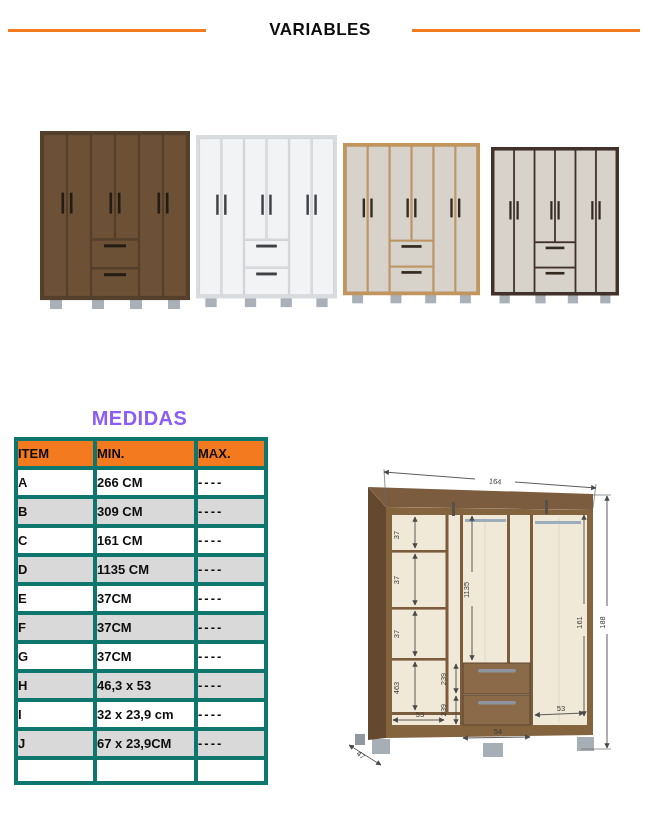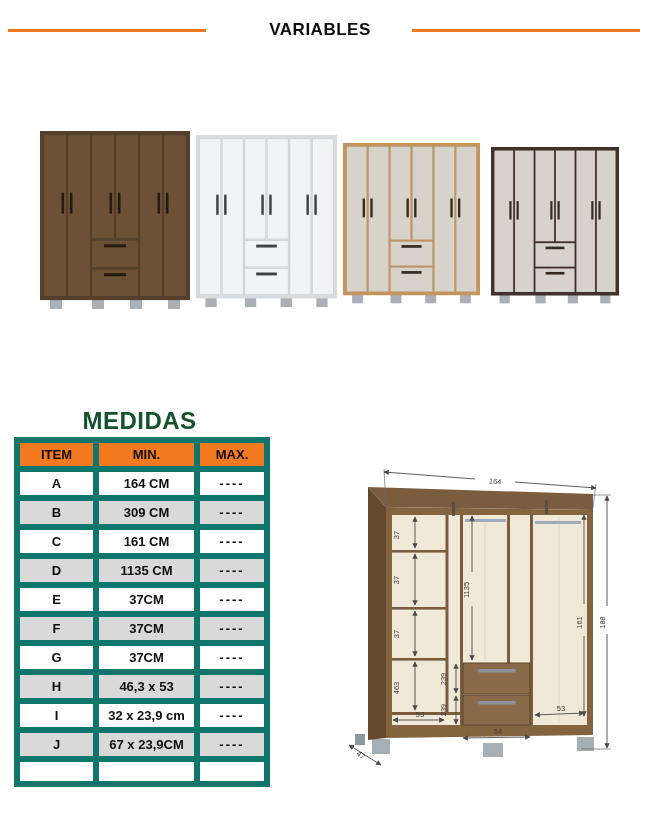--- a/index.html
+++ b/index.html
@@ -16,24 +16,24 @@
 
   
   svg.wardrobe { position:absolute; }
   .wfr { fill:var(--frame); }
   .wdo { fill:var(--door); stroke:rgba(0,0,0,.10); stroke-width:.6; }
   .whd { fill:var(--handle); }
   .wft { fill:#a9b0b8; }
 
   
   .medidas-title { position:absolute; top:407px; left:57px; width:165px; text-align:center;
-                   font-size:24px; font-weight:bold; color:#14532d; letter-spacing:.5px; }
+                   font-size:20px; font-weight:bold; color:#8b5cf6; letter-spacing:.5px; }
   table.medidas { position:absolute; left:14px; top:437px; width:250px; border-collapse:collapse;
                   table-layout:fixed; border:3px solid #000; }
-  .medidas th, .medidas td { border:6px solid #0f766e; text-align:center; vertical-align:middle;
+  .medidas th, .medidas td { border:4px solid #0f766e; text-align:left; vertical-align:middle;
                   font-weight:bold; font-size:13px; color:#0d0d0d; padding:0; height:29px; }
   .medidas thead th { background:#f47a1f; }
   .medidas tr.alt td { background:#d9d9d9; }
   .medidas col.c-item { width:79px; }
   .medidas col.c-min { width:101px; }
   .medidas col.c-max { width:70px; }
   .medidas tr.empty td { height:25px; }
   .dash { letter-spacing:2px; }
 
   
@@ -190,21 +190,21 @@
     <thead>
       <tr>
         <th>ITEM</th>
         <th>MIN.</th>
         <th>MAX.</th>
       </tr>
     </thead>
     <tbody>
       <tr>
         <td>A</td>
-        <td>164 CM</td>
+        <td>266 CM</td>
         <td class="dash">----</td>
       </tr>
       <tr class="alt">
         <td>B</td>
         <td>309 CM</td>
         <td class="dash">----</td>
       </tr>
       <tr>
         <td>C</td>
         <td>161 CM</td>

